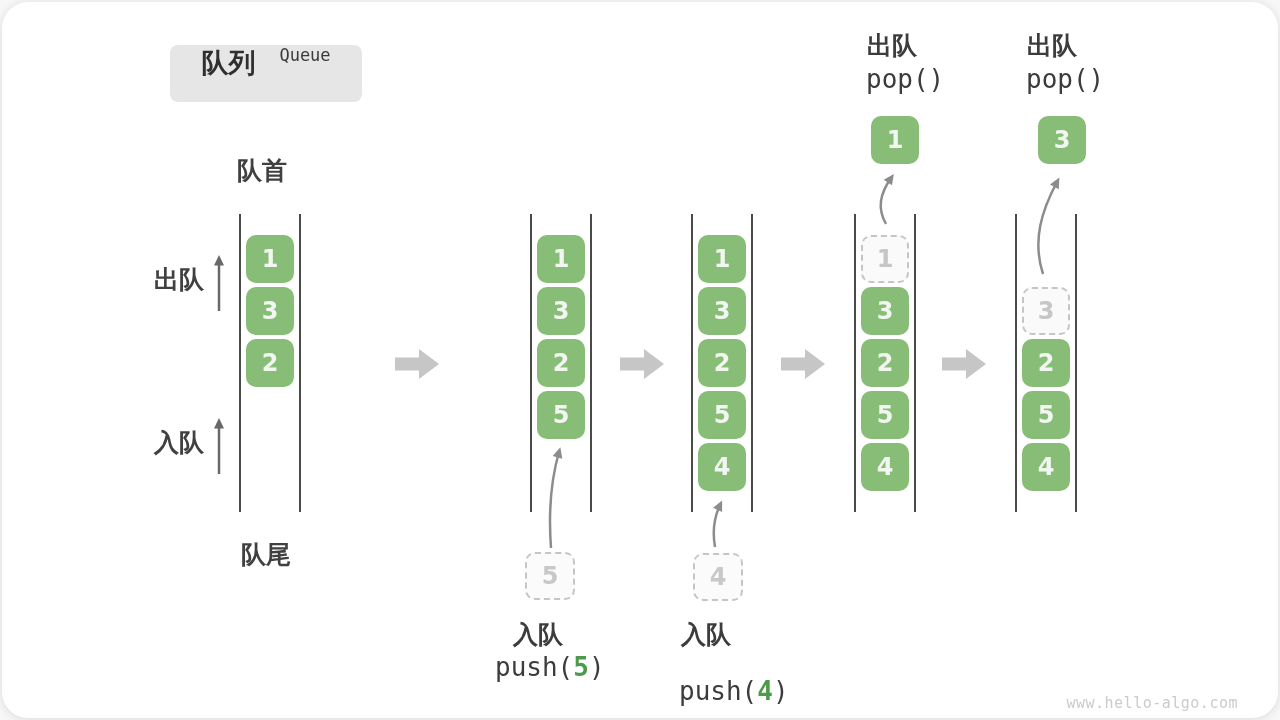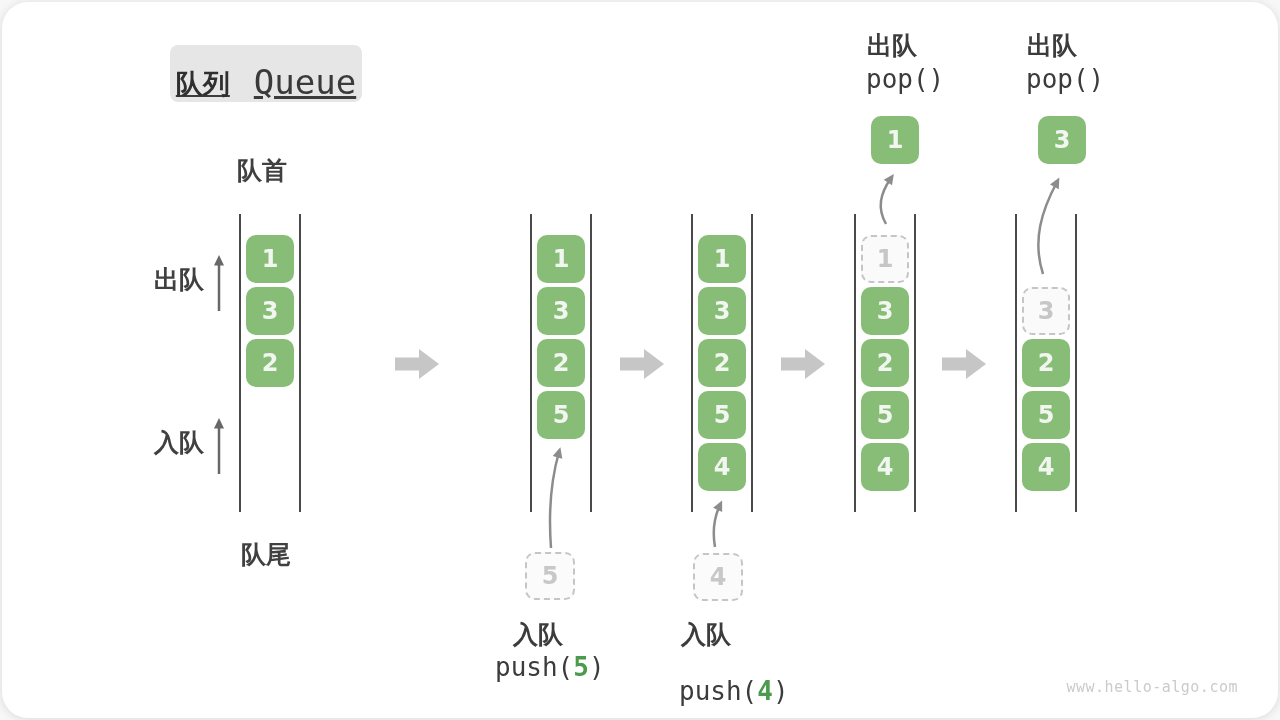--- a/index.html
+++ b/index.html
@@ -2,23 +2,23 @@
 <html><head>
 <meta charset="utf-8">
 <style>
   html,body{margin:0;padding:0;background:#f7f7f7;width:1280px;height:720px;overflow:hidden;}
   .canvas{position:absolute;left:2px;top:2px;width:1276px;height:716px;background:#ffffff;
           border-radius:26px;box-shadow:0 1px 10px rgba(0,0,0,.12);
           font-family:"Liberation Sans","DejaVu Sans",sans-serif;color:#3c3c3c;}
   .overlay{position:absolute;left:0;top:0;pointer-events:none;}
   
   .title-box{position:absolute;left:168px;top:43px;width:192px;height:57px;background:#e6e6e6;
-             border-radius:8px;display:flex;align-items:flex-end;justify-content:center;gap:12px;text-decoration:underline;}
+             border-radius:8px;display:flex;align-items:flex-start;justify-content:center;gap:12px;}
   .title-zh{font-size:27px;font-weight:700;color:#2f2f2f;}
-  .title-en{font-family:"DejaVu Sans Mono","Liberation Mono",monospace;font-size:34px;color:#3a3a3a;margin-left:12px;}
+  .title-en{font-family:"DejaVu Sans Mono","Liberation Mono",monospace;font-size:17px;color:#3a3a3a;margin-left:12px;}
   
   .lbl{position:absolute;font-size:25px;font-weight:700;color:#404040;white-space:nowrap;}
   
   .column{position:absolute;top:212px;width:62px;height:298px;}
   .rail{position:absolute;top:0;width:2px;height:298px;background:#4a4a4a;}
   .rail.left{left:0;} .rail.right{left:60px;}
   .cell{position:absolute;left:7px;width:48px;height:48px;border-radius:10px;background:#87bd77;
         color:#f2f6f0;font-size:24px;font-weight:700;line-height:48px;text-align:center;
         font-family:"DejaVu Sans","Liberation Sans",sans-serif;}
   .slot1{top:21px;} .slot2{top:73px;} .slot3{top:125px;} .slot4{top:177px;} .slot5{top:229px;}
@@ -29,21 +29,21 @@
           font-family:"DejaVu Sans","Liberation Sans",sans-serif;}
   
   .pending{position:absolute;width:50px;height:48px;border-radius:10px;background:#fbfbfb;
            border:2px dashed #c5c5c5;box-sizing:border-box;color:#c8c8c8;font-size:24px;font-weight:700;
            line-height:44px;text-align:center;font-family:"DejaVu Sans","Liberation Sans",sans-serif;}
   
   .op-label{position:absolute;font-size:25px;font-weight:700;color:#3c3c3c;white-space:nowrap;}
   .op-code{position:absolute;font-family:"DejaVu Sans Mono","Liberation Mono",monospace;
            font-size:26px;font-weight:500;color:#3c3c3c;white-space:nowrap;}
   .op-code .arg{color:#4c9b4c;font-weight:700;}
-  .watermark{position:absolute;right:40px;top:676px;font-family:"DejaVu Sans Mono","Liberation Mono",monospace;
+  .watermark{position:absolute;right:40px;top:692px;font-family:"DejaVu Sans Mono","Liberation Mono",monospace;
              font-size:15px;color:#cbcbcb;letter-spacing:.5px;}
 </style>
 </head>
 <body>
 
 <div class="canvas">
 
   <svg class="overlay" width="1280" height="720" viewBox="0 0 1280 720">
     <defs>
       <marker id="ah-dark" markerWidth="12" markerHeight="12" refX="6" refY="6" orient="auto" markerUnits="userSpaceOnUse">

